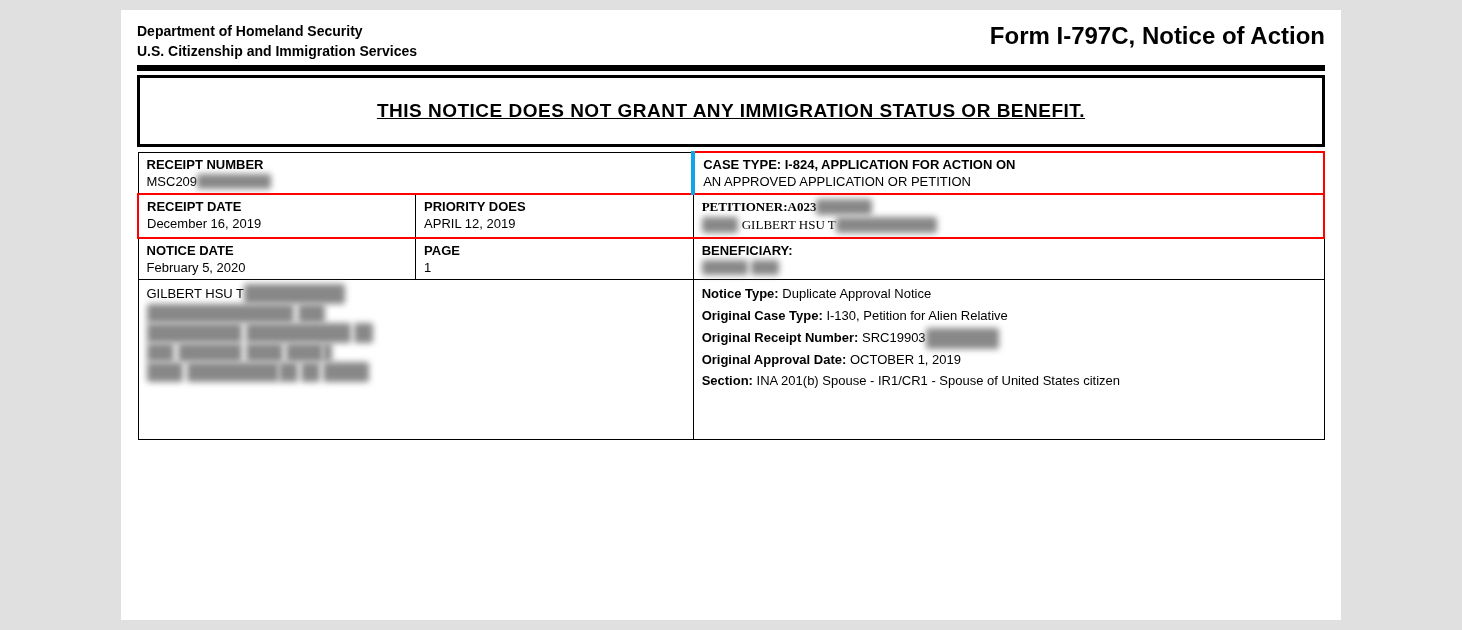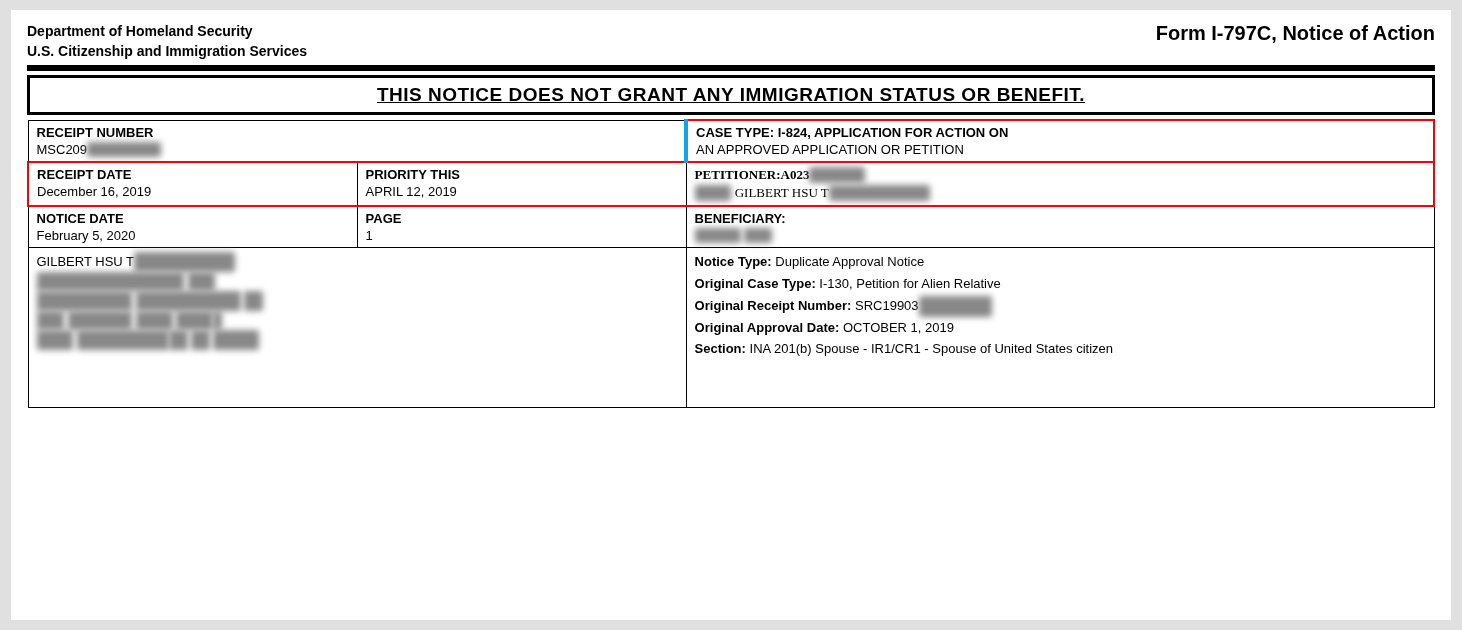--- a/index.html
+++ b/index.html
@@ -9,55 +9,55 @@
       font-family: Arial, Helvetica, sans-serif;
       display: flex;
       justify-content: center;
       align-items: flex-start;
       min-height: 630px;
       padding: 10px;
     }
 
     .document {
       background: #fff;
-      width: 1440px;
+      width: 1220px;
       min-height: 610px;
       padding: 12px 16px 16px 16px;
       position: relative;
     }
 
     .header {
       display: flex;
       justify-content: space-between;
       align-items: flex-start;
       margin-bottom: 4px;
     }
 
     .header-left {
       font-size: 14px;
       font-weight: bold;
       line-height: 1.4;
     }
 
     .header-right {
-      font-size: 20px;
+      font-size: 24px;
       font-weight: bold;
       text-align: right;
     }
 
     .black-bar {
       background: #000;
       height: 6px;
       width: 100%;
       margin-bottom: 0;
     }
 
     .notice-banner {
       border: 3px solid #000;
-      padding: 6px 10px;
+      padding: 22px 10px;
       margin: 4px 0;
       font-size: 19px;
       font-weight: bold;
       text-align: center;
       text-decoration: underline;
       letter-spacing: 0.5px;
     }
 
     .main-table {
       width: 100%;
@@ -160,21 +160,21 @@
         <span class="cell-value">AN APPROVED APPLICATION OR PETITION</span>
       </td>
     </tr>
 
     <tr>
       <td style="width:22%;" class="td-red-left">
         <span class="cell-label">RECEIPT DATE</span>
         <span class="cell-value">December 16, 2019</span>
       </td>
       <td style="width:22%;" class="td-red-mid">
-        <span class="cell-label">PRIORITY THIS</span>
+        <span class="cell-label">PRIORITY DOES</span>
         <span class="cell-value">APRIL 12, 2019</span>
       </td>
       <td colspan="2" style="width:56%;font-family:Liberation Serif, serif;" class="td-red-right">
         <span class="cell-label">
           <span>PETITIONER:</span><span>A023</span><span class="blurred-text">██████</span>
         </span>
         <span class="cell-value">
           <span class="blurred-text">████</span> <span>GILBERT HSU T</span><span class="blurred-text">███████████</span>
         </span>
       </td>

